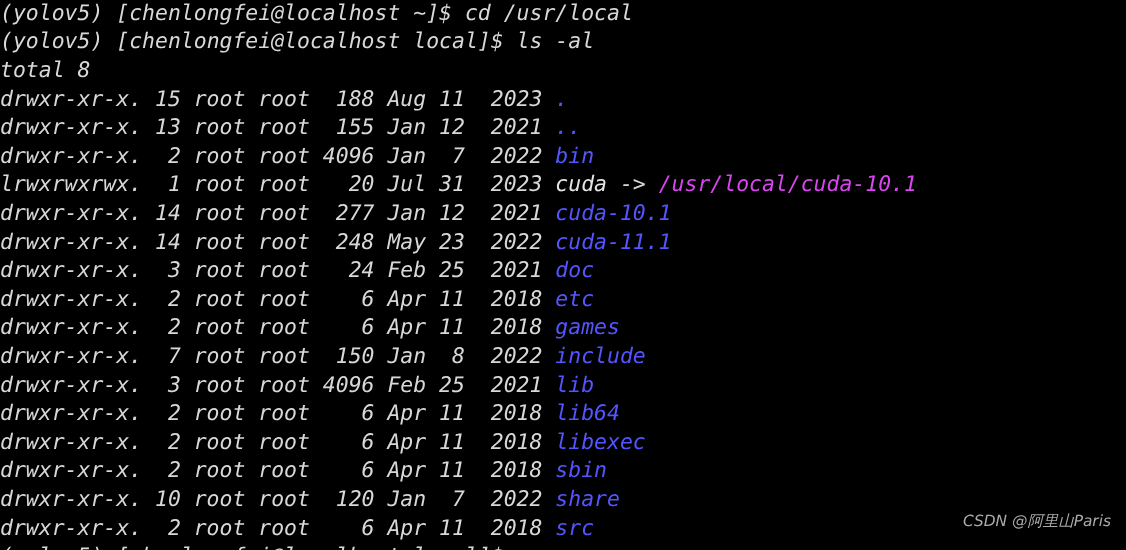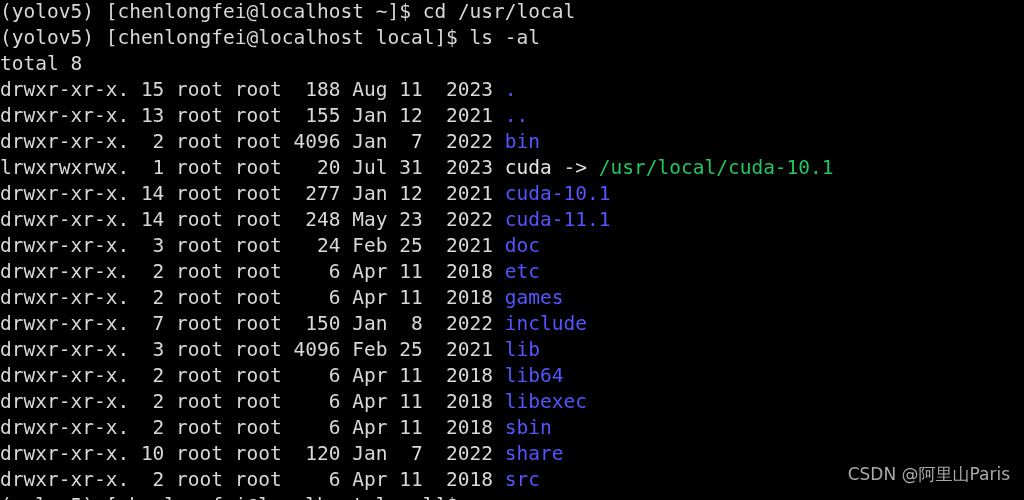--- a/index.html
+++ b/index.html
@@ -11,43 +11,44 @@
     position: relative;
     width: 1024px;
     height: 500px;
     background: #000000;
     overflow: hidden;
     font-family: "DejaVu Sans Mono", "Liberation Mono", monospace;
     font-size: 19.5px;
     line-height: 26px;
     letter-spacing: 0px;
     color: #d8d8d8;
+    font-style: italic;
     -webkit-font-smoothing: antialiased;
   }
   #screen {
     position: absolute;
     left: 0;
     top: -1px;
     white-space: pre;
   }
   .line {
     height: 26px;
     white-space: pre;
   }
   .fg-default { color: #d8d8d8; }
   .fg-dir     { color: #5555ff; }
   .fg-link    { color: #e5e5e5; }
-  .fg-target  { color: #22c55e; }
+  .fg-target  { color: #d946ef; }
   .watermark {
     position: absolute;
     right: 14px;
     top: 463px;
     color: #b9b9b9;
     font-family: "DejaVu Sans", "Liberation Sans", sans-serif;
-    font-size: 17px;
+    font-size: 14px;
     line-height: 22px;
     white-space: pre;
     opacity: 0.92;
   }
   .clipped {
     overflow: hidden;
   }
 </style>
 </head>
 <body>

